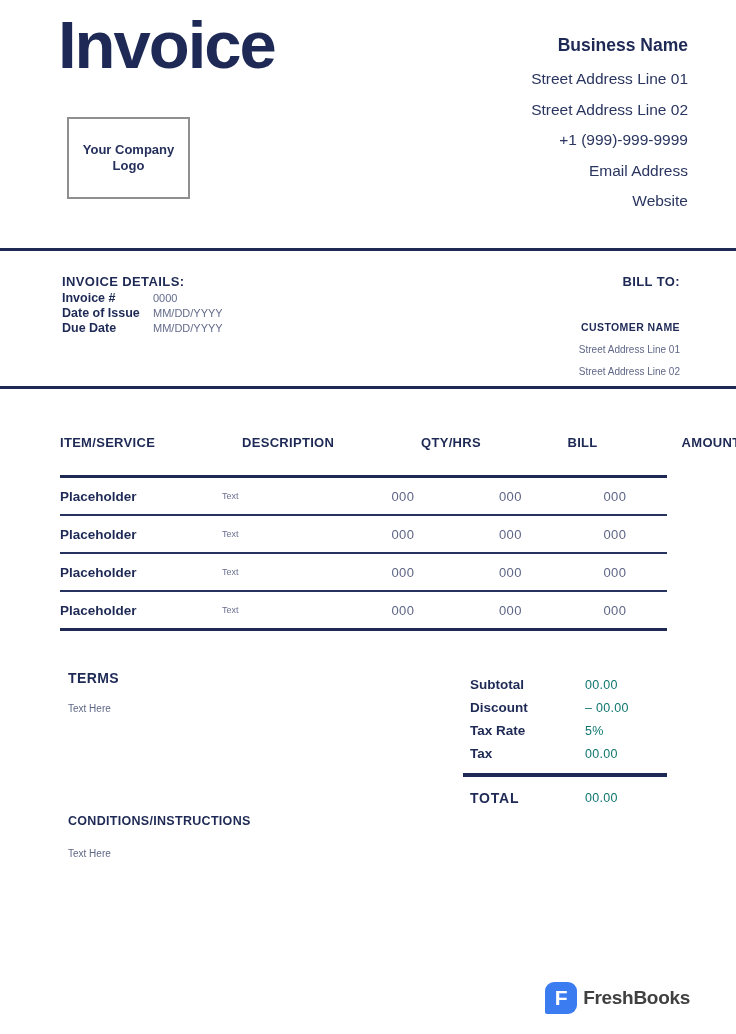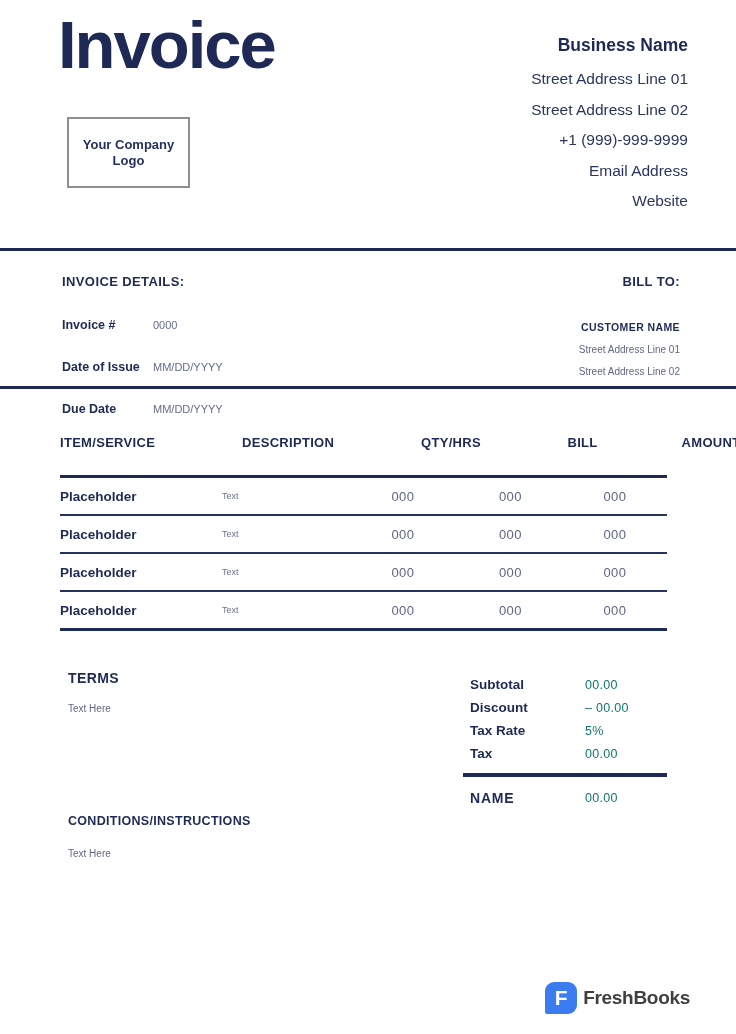--- a/index.html
+++ b/index.html
@@ -4,35 +4,35 @@
 <style>
   html,body{margin:0;padding:0;background:#e8e8e8;}
   .page{
     position:relative;width:736px;height:1034px;margin:0 auto;
     background:#ffffff;color:#1e2a55;
     font-family:"Liberation Sans", sans-serif;overflow:hidden;
   }
   
   .title{position:absolute;left:58px;top:6px;margin:0;font-size:67px;font-weight:700;letter-spacing:-2px;color:#1e2a55;}
   .logo-box{
-    position:absolute;left:67px;top:117px;width:123px;height:71px;box-sizing:border-box;
+    position:absolute;left:67px;top:117px;width:123px;height:82px;box-sizing:border-box;
     border:2px solid #8f8f8f;display:flex;flex-direction:column;align-items:center;justify-content:center;
     text-align:center;font-weight:700;font-size:13px;line-height:16px;color:#25305c;
   }
   .biz{position:absolute;top:35px;right:48px;text-align:right;}
   .biz-name{font-size:17.5px;font-weight:700;line-height:20px;margin-bottom:15px;}
   .biz-line{font-size:15.5px;line-height:18px;margin-bottom:12.5px;color:#2a3560;}
   
   .rule{position:absolute;left:0;right:0;height:3px;background:#1e2a55;}
   .r1{top:248px;}
   .r2{top:386px;}
   
   .inv-details{position:absolute;left:62px;top:274px;}
   .section-heading{font-size:13px;font-weight:700;letter-spacing:.4px;line-height:16px;}
-  .detail-row{display:flex;height:14px;line-height:14px;margin-top:28px;}
+  .detail-row{display:flex;height:14px;line-height:14px;margin-top:1px;}
   .detail-label{font-weight:700;font-size:12.5px;width:91px;}
   .detail-value{font-size:11px;color:#646c8c;}
   
   .bill-to{position:absolute;top:274px;right:56px;text-align:right;}
   .customer{margin-top:31px;font-size:10.5px;font-weight:700;letter-spacing:.4px;line-height:13px;}
   .bt-line{margin-top:10px;font-size:10px;line-height:12px;color:#5f6787;}
   
   .table{position:absolute;left:60px;top:435px;width:607px;}
   .grid{display:grid;grid-template-columns:158px 130px 110px 105px 104px;align-items:center;}
   .thead{padding-bottom:24px;border-bottom:3px solid #1e2a55;align-items:start;gap:24px;}
@@ -174,21 +174,21 @@
     <div class="tot-row">
       <span class="tot-label">Tax Rate</span>
       <span class="tot-value">5%</span>
     </div>
     <div class="tot-row">
       <span class="tot-label">Tax</span>
       <span class="tot-value">00.00</span>
     </div>
     <div class="tot-rule"></div>
     <div class="tot-total">
-      <span class="tot-label">NAME</span>
+      <span class="tot-label">TOTAL</span>
       <span class="tot-value">00.00</span>
     </div>
   </div>
 
   <div class="conditions">
     <div class="cond-h">CONDITIONS/INSTRUCTIONS</div>
     <div class="muted-text">Text Here</div>
   </div>
 
   <div class="footer">

